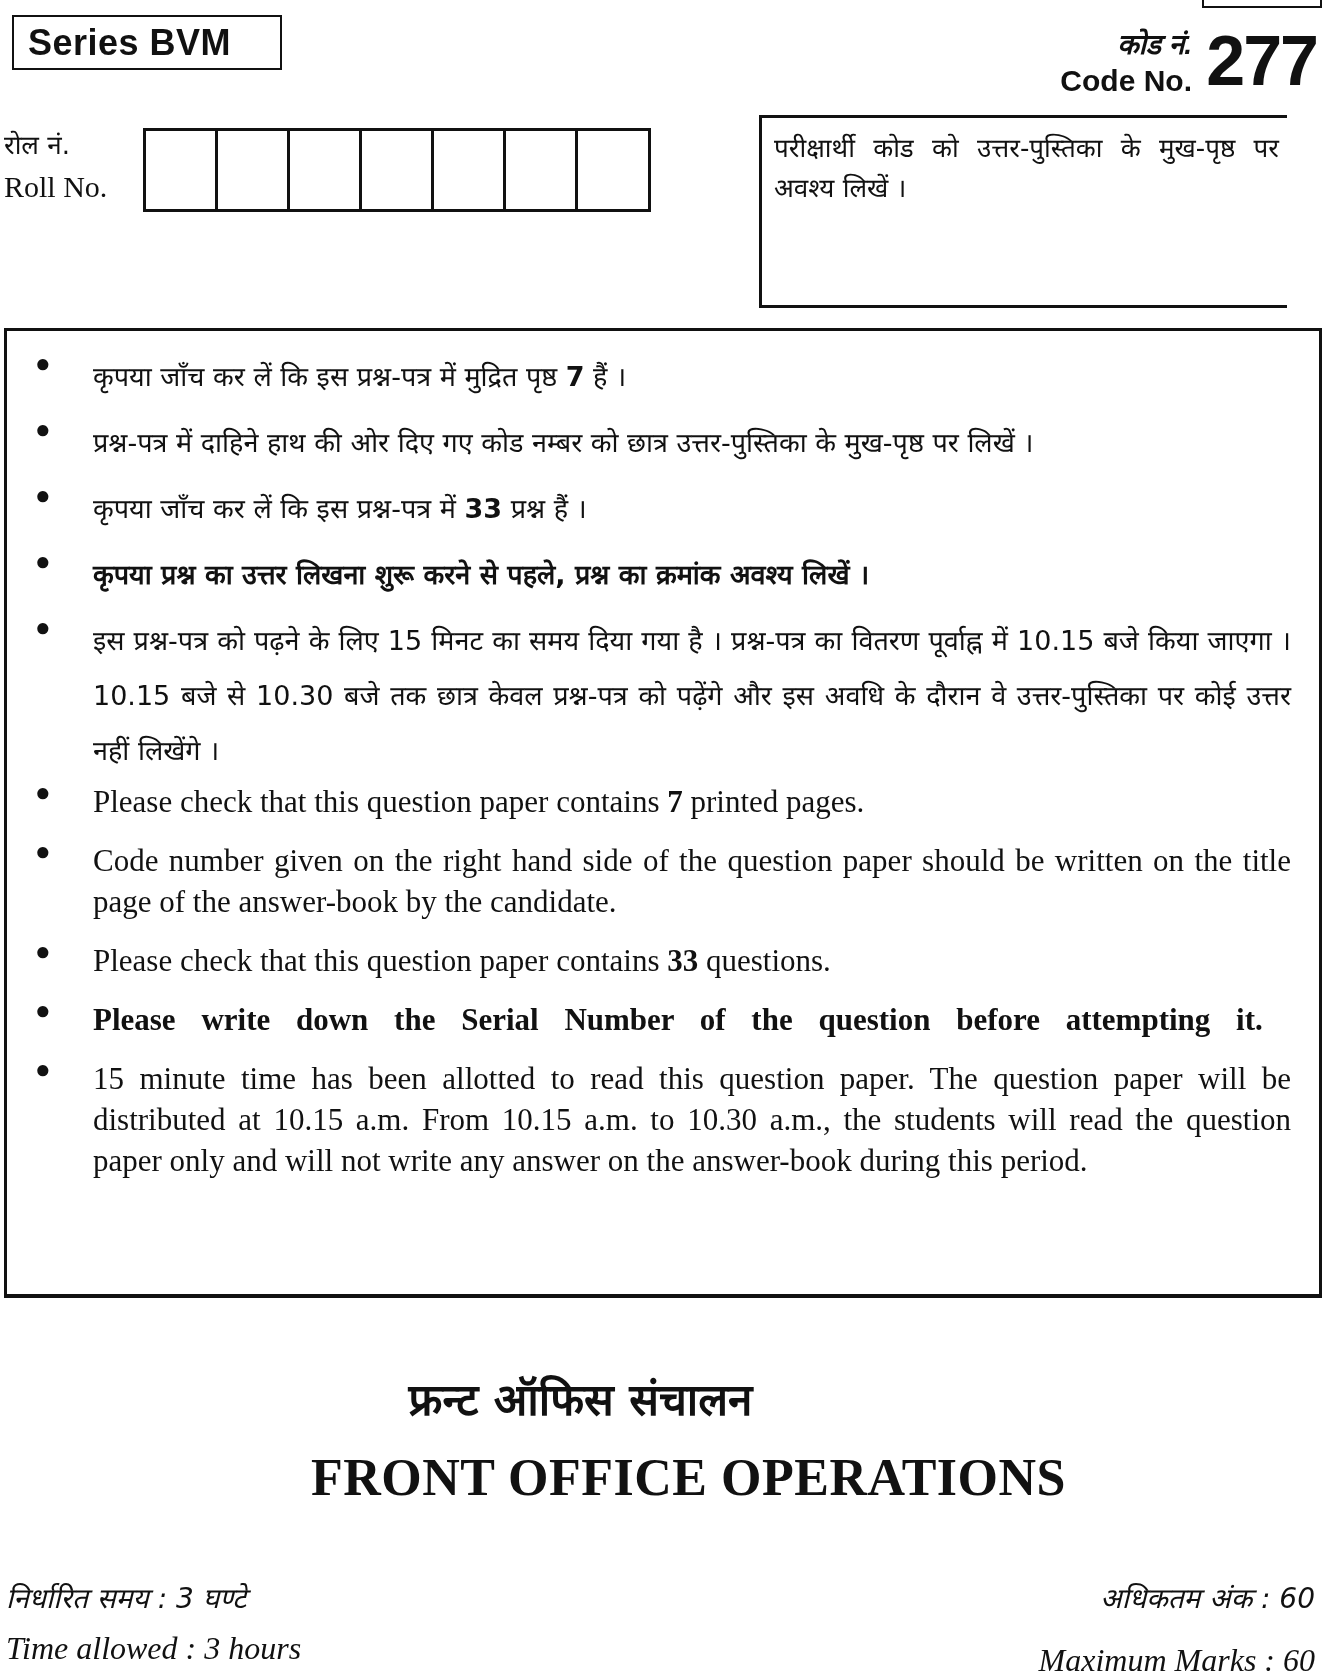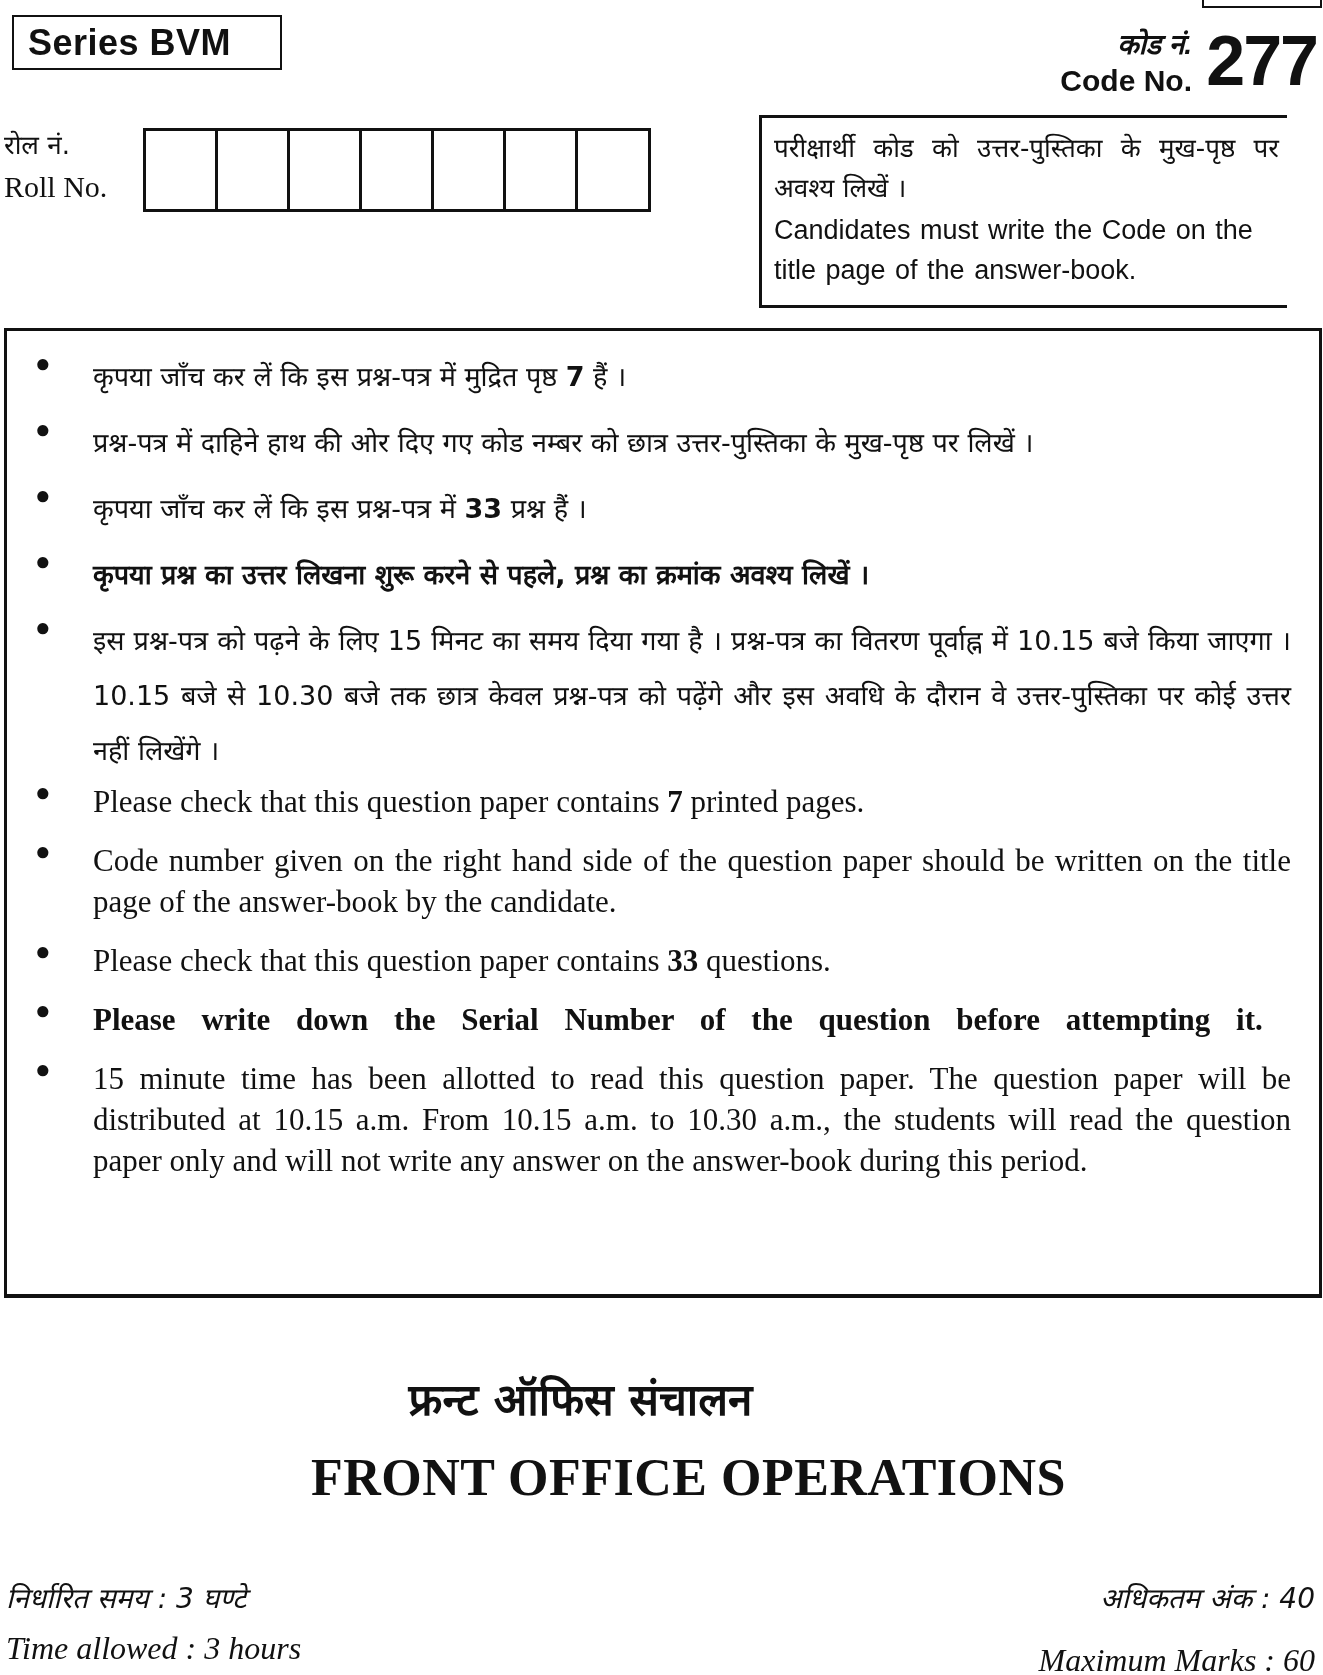--- a/index.html
+++ b/index.html
@@ -180,21 +180,20 @@
   <div class="roll-cell"></div>
   <div class="roll-cell"></div>
   <div class="roll-cell"></div>
   <div class="roll-cell"></div>
   <div class="roll-cell"></div>
   <div class="roll-cell"></div>
 </div>
 
 <div class="abs candidate-box">
   <div class="candidate-hindi">परीक्षार्थी कोड को उत्तर-पुस्तिका के मुख-पृष्ठ पर अवश्य लिखें ।</div>
-  <div class="candidate-eng">Candidates must write the Code on the title page of the answer-book.</div>
 </div>
 
 <div class="abs instructions-box">
 
   <div class="inst-item">
     <span class="bullet">●</span>
     <div class="inst-text hi">
       <span>कृपया जाँच कर लें कि इस प्रश्न-पत्र में मुद्रित पृष्ठ </span><span class="bold">7</span><span> हैं ।</span>
     </div>
   </div>
@@ -253,14 +252,14 @@
       <span>15 minute time has been allotted to read this question paper. The question paper will be distributed at 10.15 a.m. From 10.15 a.m. to 10.30 a.m., the students will read the question paper only and will not write any answer on the answer-book during this period.</span>
     </div>
   </div>
 </div>
 
 <div class="abs title-hindi">फ्रन्ट ऑफिस संचालन</div>
 <div class="abs title-eng">FRONT OFFICE OPERATIONS</div>
 
 <div class="abs time-hindi">निर्धारित समय : 3  घण्टे</div>
 <div class="abs time-eng">Time allowed : 3 hours</div>
-<div class="abs marks-hindi">अधिकतम अंक : 40</div>
+<div class="abs marks-hindi">अधिकतम अंक : 60</div>
 <div class="abs marks-eng">Maximum Marks : 60</div>
 
 </body></html>

